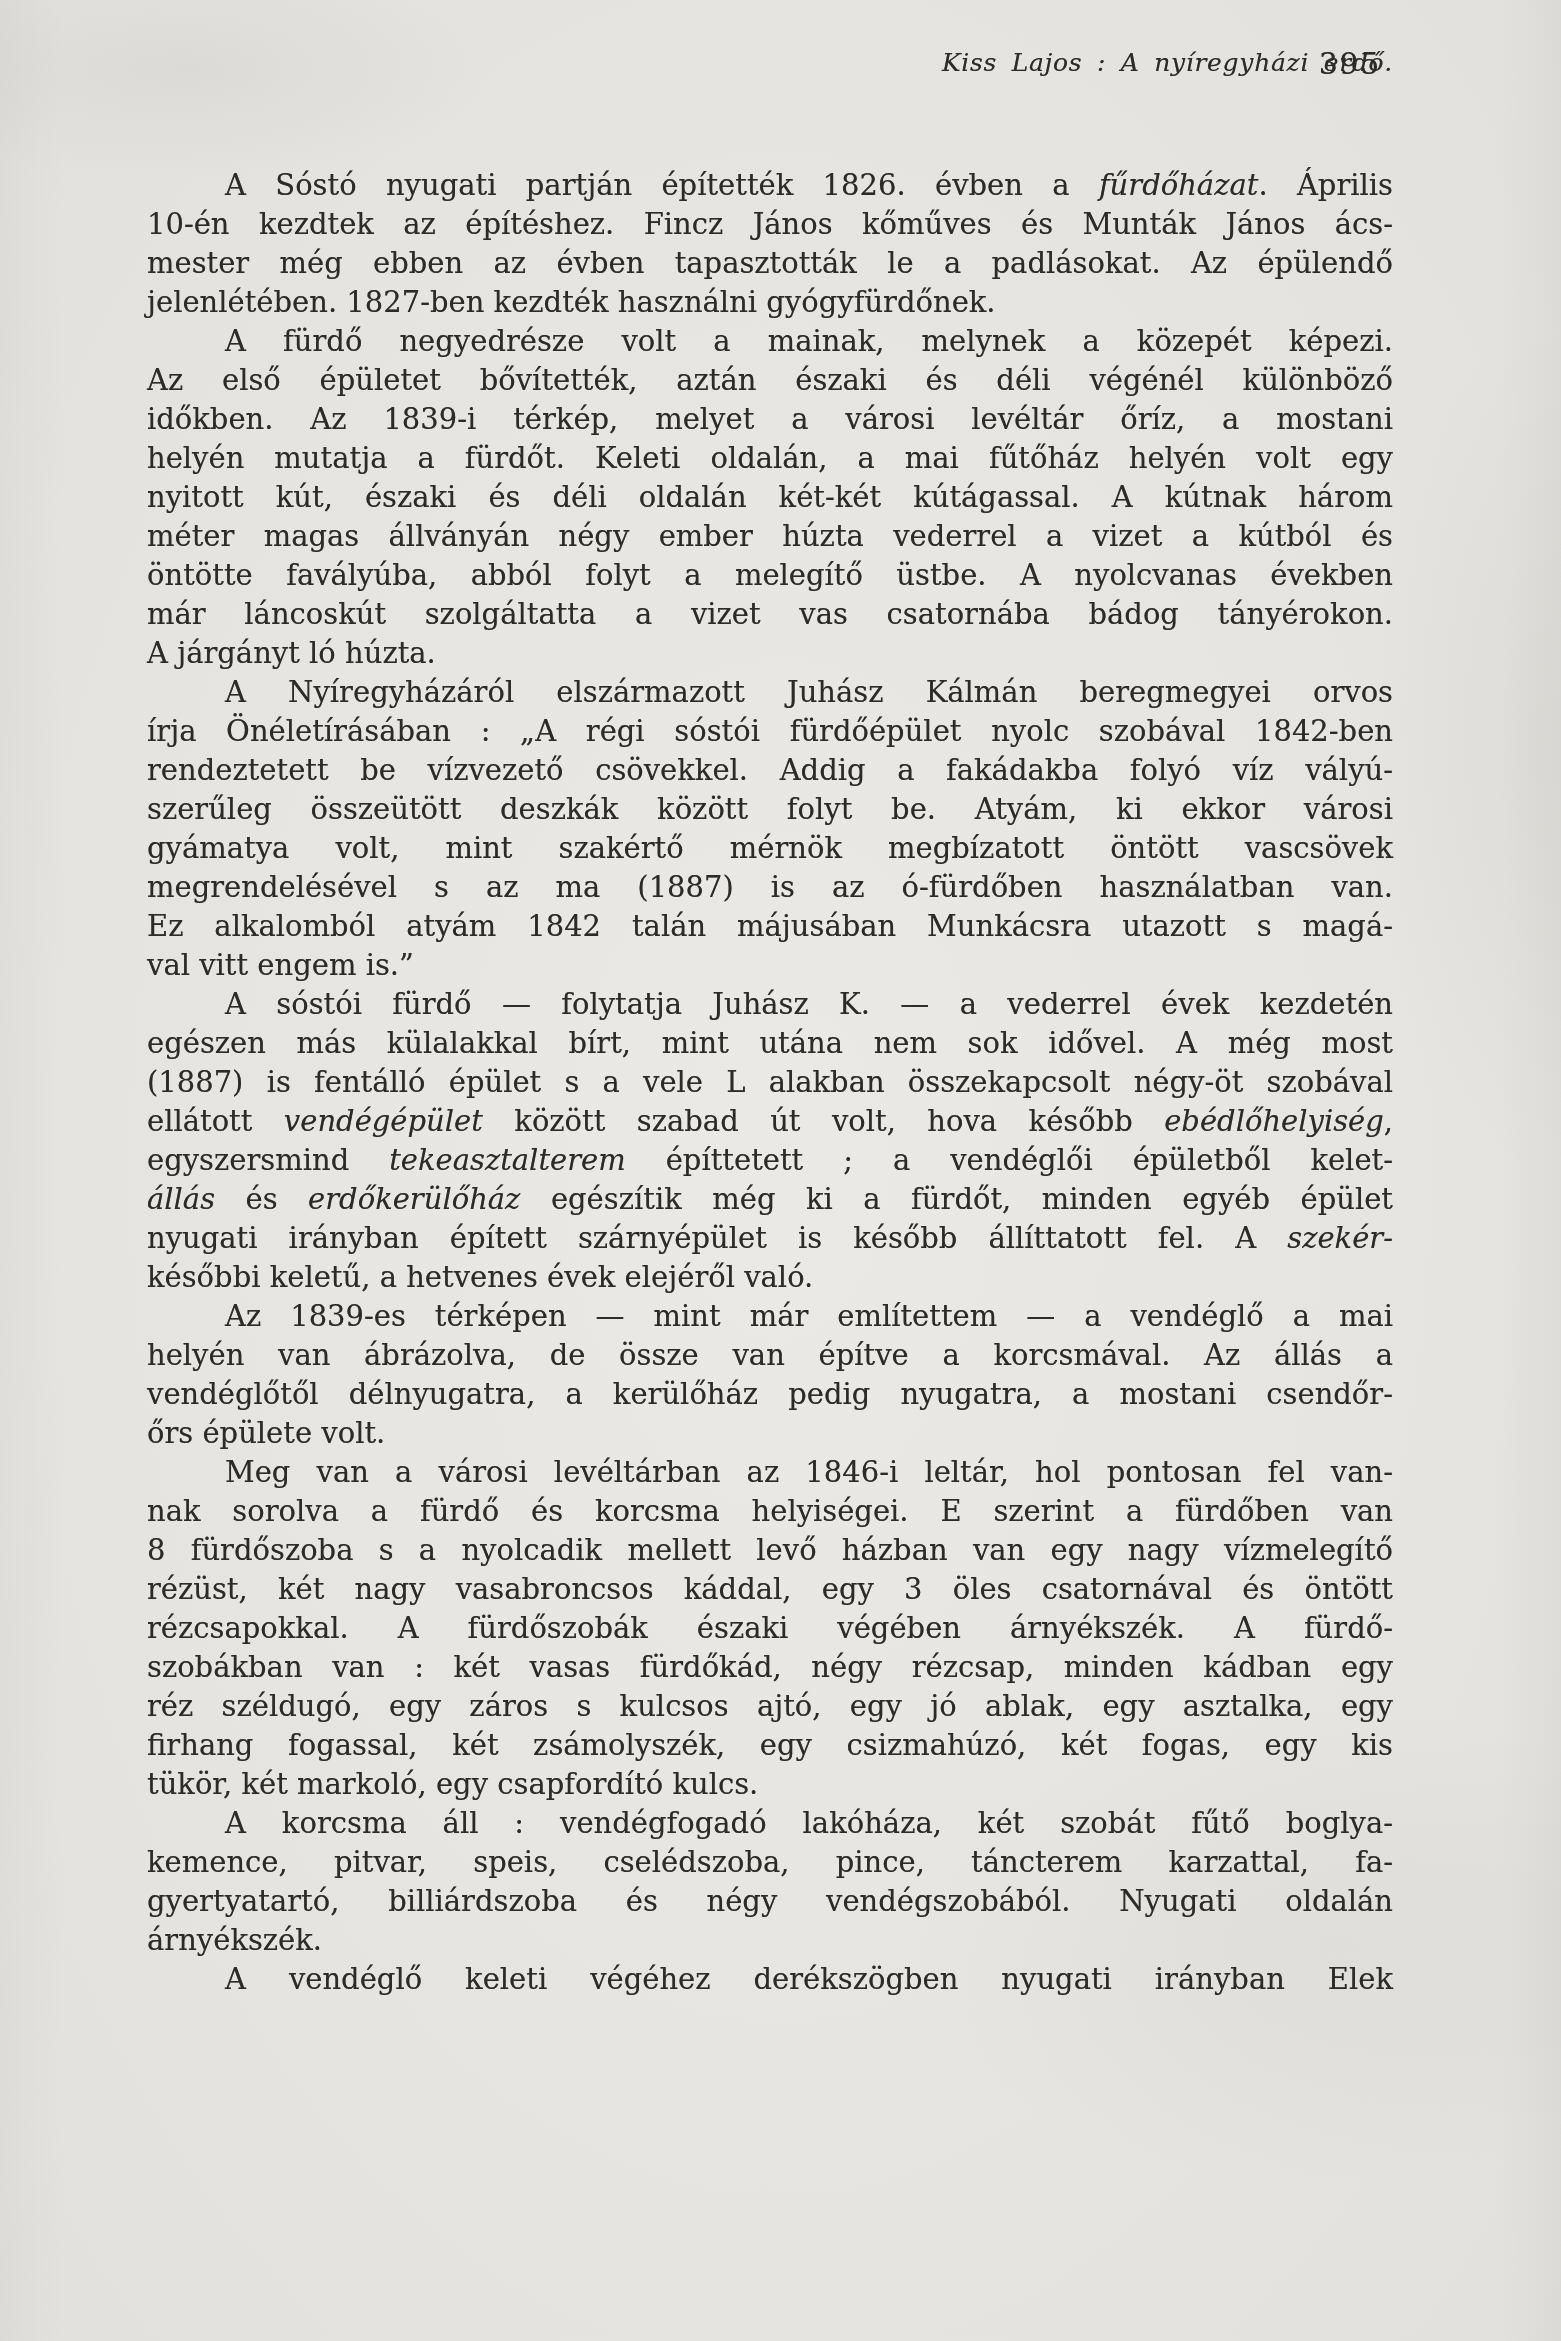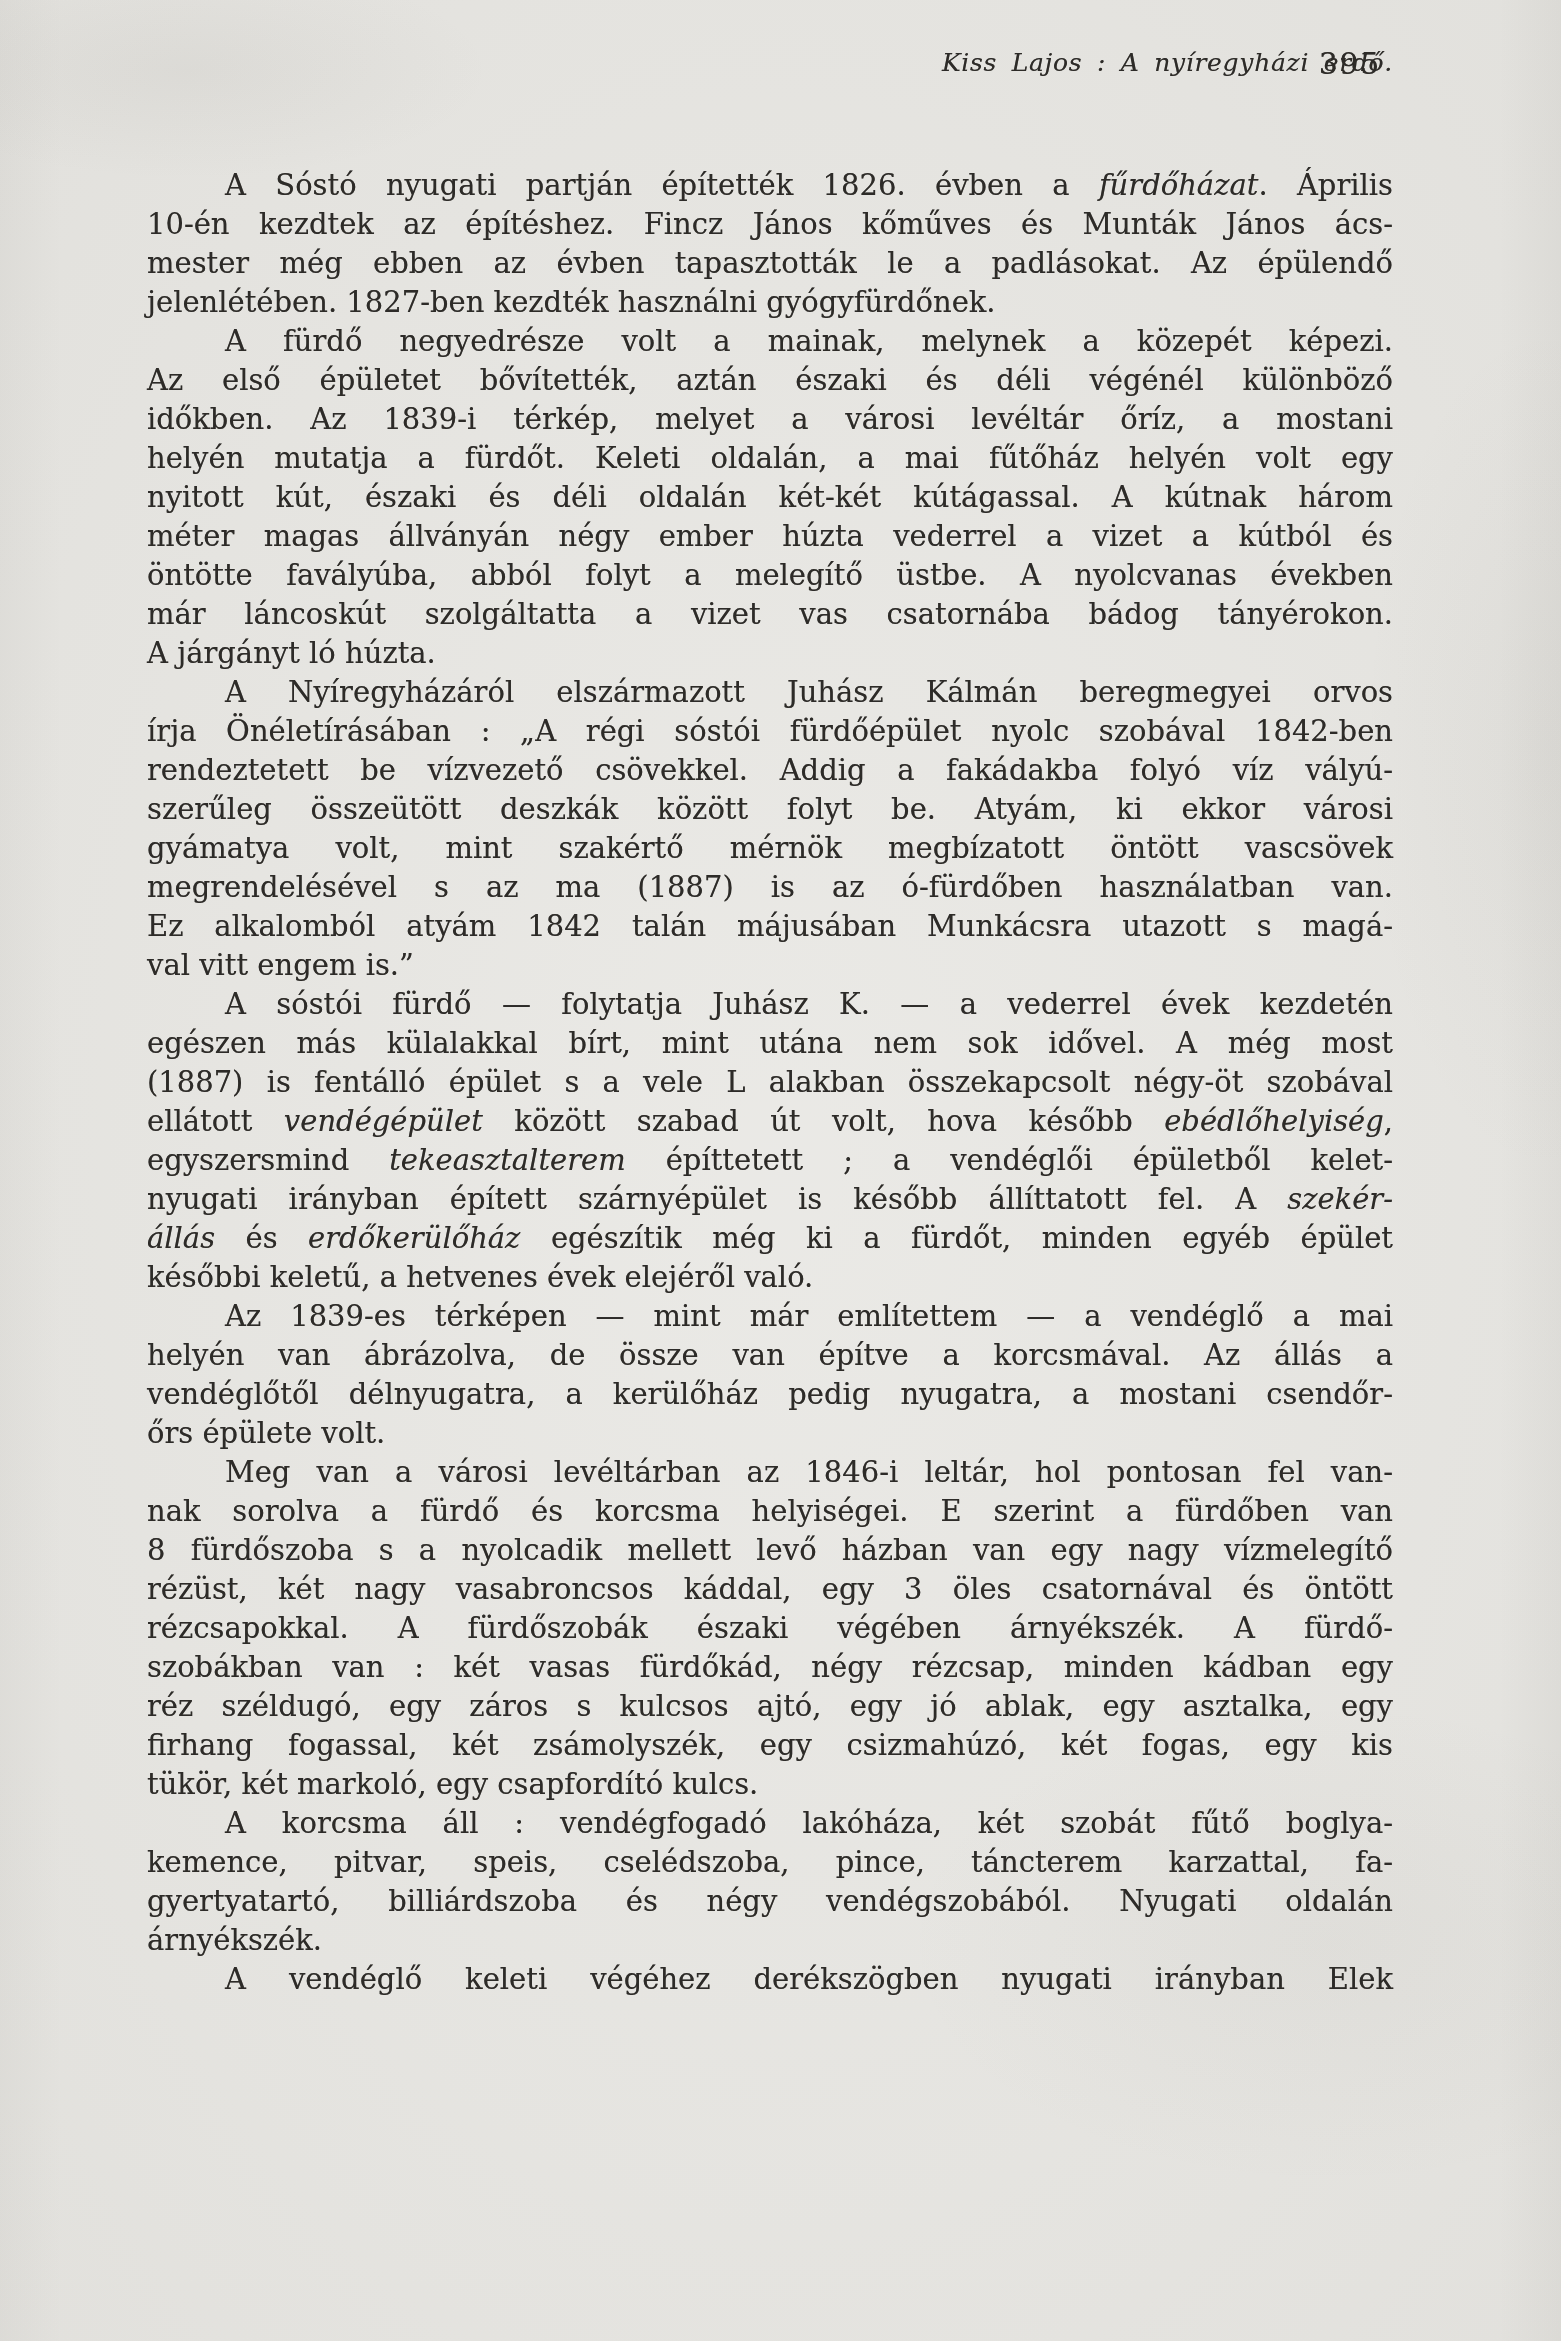--- a/index.html
+++ b/index.html
@@ -107,22 +107,22 @@
     <div class="line"><span>szerűleg összeütött deszkák között folyt be. Atyám, ki ekkor városi</span></div>
     <div class="line"><span>gyámatya volt, mint szakértő mérnök megbízatott öntött vascsövek</span></div>
     <div class="line"><span>megrendelésével s az ma (1887) is az ó-fürdőben használatban van.</span></div>
     <div class="line"><span>Ez alkalomból atyám 1842 talán májusában Munkácsra utazott s magá-</span></div>
     <div class="line left"><span>val vitt engem is.”</span></div>
     <div class="line indent"><span>A sóstói fürdő — folytatja Juhász K. — a vederrel évek kezdetén</span></div>
     <div class="line"><span>egészen más külalakkal bírt, mint utána nem sok idővel. A még most</span></div>
     <div class="line"><span>(1887) is fentálló épület s a vele L alakban összekapcsolt négy-öt szobával</span></div>
     <div class="line"><span>ellátott </span><span class="it">vendégépület</span><span> között szabad út volt, hova később </span><span class="it">ebédlőhelyiség</span><span>,</span></div>
     <div class="line"><span>egyszersmind </span><span class="it">tekeasztalterem</span><span> építtetett ; a vendéglői épületből kelet-</span></div>
+    <div class="line"><span class="it">állás</span><span> és </span><span class="it">erdőkerülőház</span><span> egészítik még ki a fürdőt, minden egyéb épület</span></div>
     <div class="line"><span>nyugati irányban épített szárnyépület is később állíttatott fel. A </span><span class="it">szekér-</span></div>
-    <div class="line"><span class="it">állás</span><span> és </span><span class="it">erdőkerülőház</span><span> egészítik még ki a fürdőt, minden egyéb épület</span></div>
     <div class="line left"><span>későbbi keletű, a hetvenes évek elejéről való.</span></div>
     <div class="line indent"><span>Az 1839-es térképen — mint már említettem — a vendéglő a mai</span></div>
     <div class="line"><span>helyén van ábrázolva, de össze van építve a korcsmával. Az állás a</span></div>
     <div class="line"><span>vendéglőtől délnyugatra, a kerülőház pedig nyugatra, a mostani csendőr-</span></div>
     <div class="line left"><span>őrs épülete volt.</span></div>
     <div class="line indent"><span>Meg van a városi levéltárban az 1846-i leltár, hol pontosan fel van-</span></div>
     <div class="line"><span>nak sorolva a fürdő és korcsma helyiségei. E szerint a fürdőben van</span></div>
     <div class="line"><span>8 fürdőszoba s a nyolcadik mellett levő házban van egy nagy vízmelegítő</span></div>
     <div class="line"><span>rézüst, két nagy vasabroncsos káddal, egy 3 öles csatornával és öntött</span></div>
     <div class="line"><span>rézcsapokkal. A fürdőszobák északi végében árnyékszék. A fürdő-</span></div>

